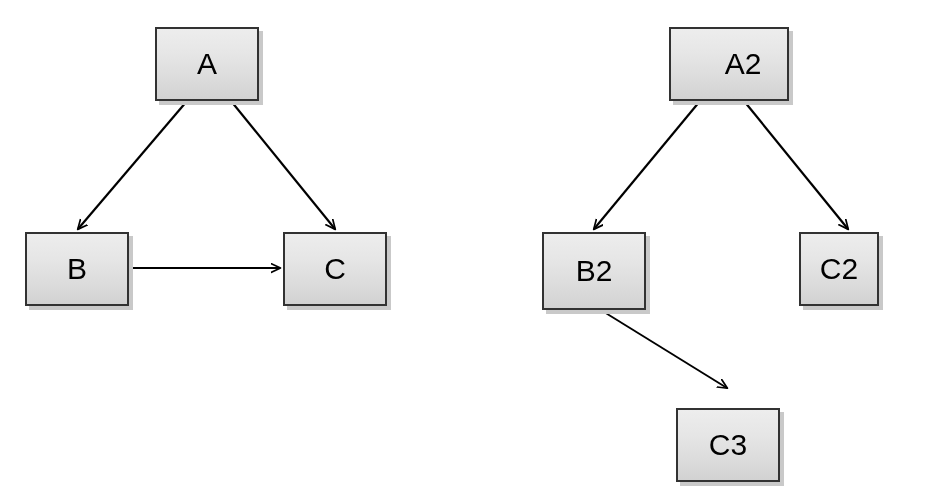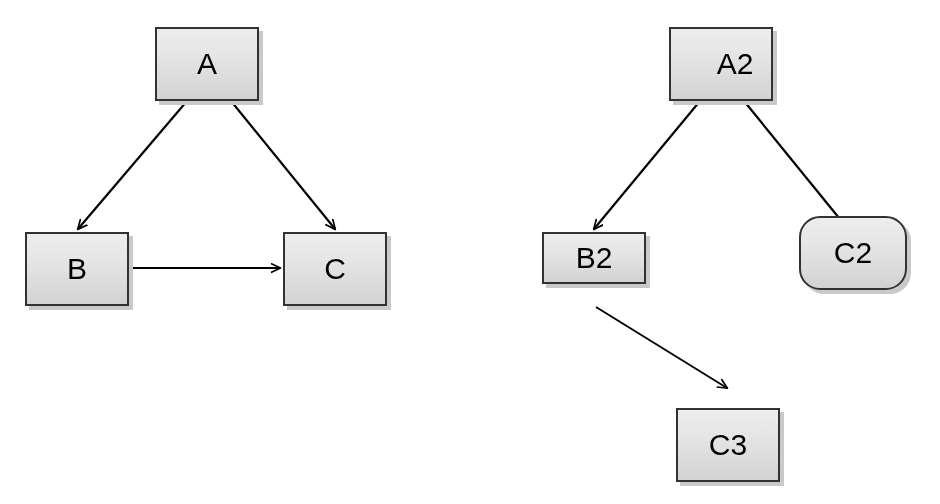--- a/index.html
+++ b/index.html
@@ -73,29 +73,29 @@
   </div>
 
   <div class="node" style="left:25px; top:232px; width:104px; height:74px;">
     <span class="node-label">B</span>
   </div>
 
   <div class="node" style="left:283px; top:232px; width:104px; height:74px;">
     <span class="node-label">C</span>
   </div>
 
-  <div class="node" style="left:669px; top:27px; width:104px; height:74px;padding-left:28px;">
+  <div class="node" style="left:669px; top:27px; width:120px; height:74px;padding-left:28px;">
     <span class="node-label">A2</span>
   </div>
 
-  <div class="node" style="left:542px; top:232px; width:104px; height:52px;">
+  <div class="node" style="left:542px; top:232px; width:104px; height:78px;">
     <span class="node-label">B2</span>
   </div>
 
-  <div class="node" style="left:799px; top:216px; width:108px; height:74px;border-radius:21px;">
+  <div class="node" style="left:799px; top:232px; width:80px; height:74px;">
     <span class="node-label">C2</span>
   </div>
 
   <div class="node" style="left:676px; top:391px; width:104px; height:74px;margin-top:17px;">
     <span class="node-label">C3</span>
   </div>
 
 </div>
 
 </body></html>

